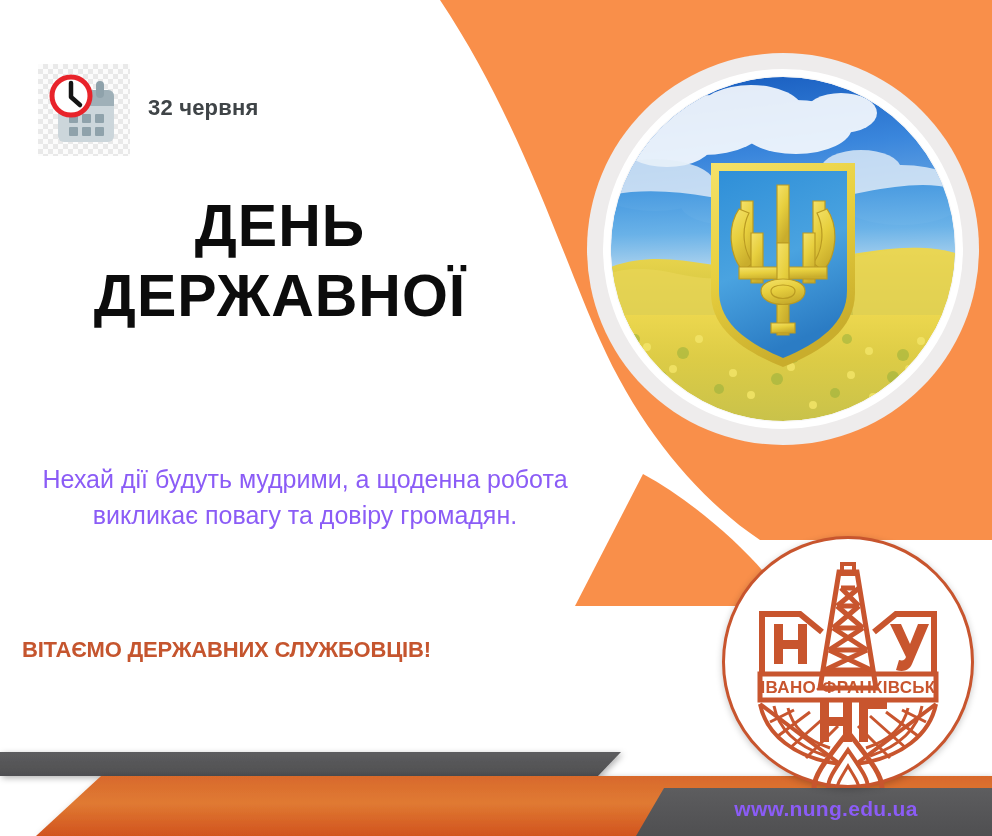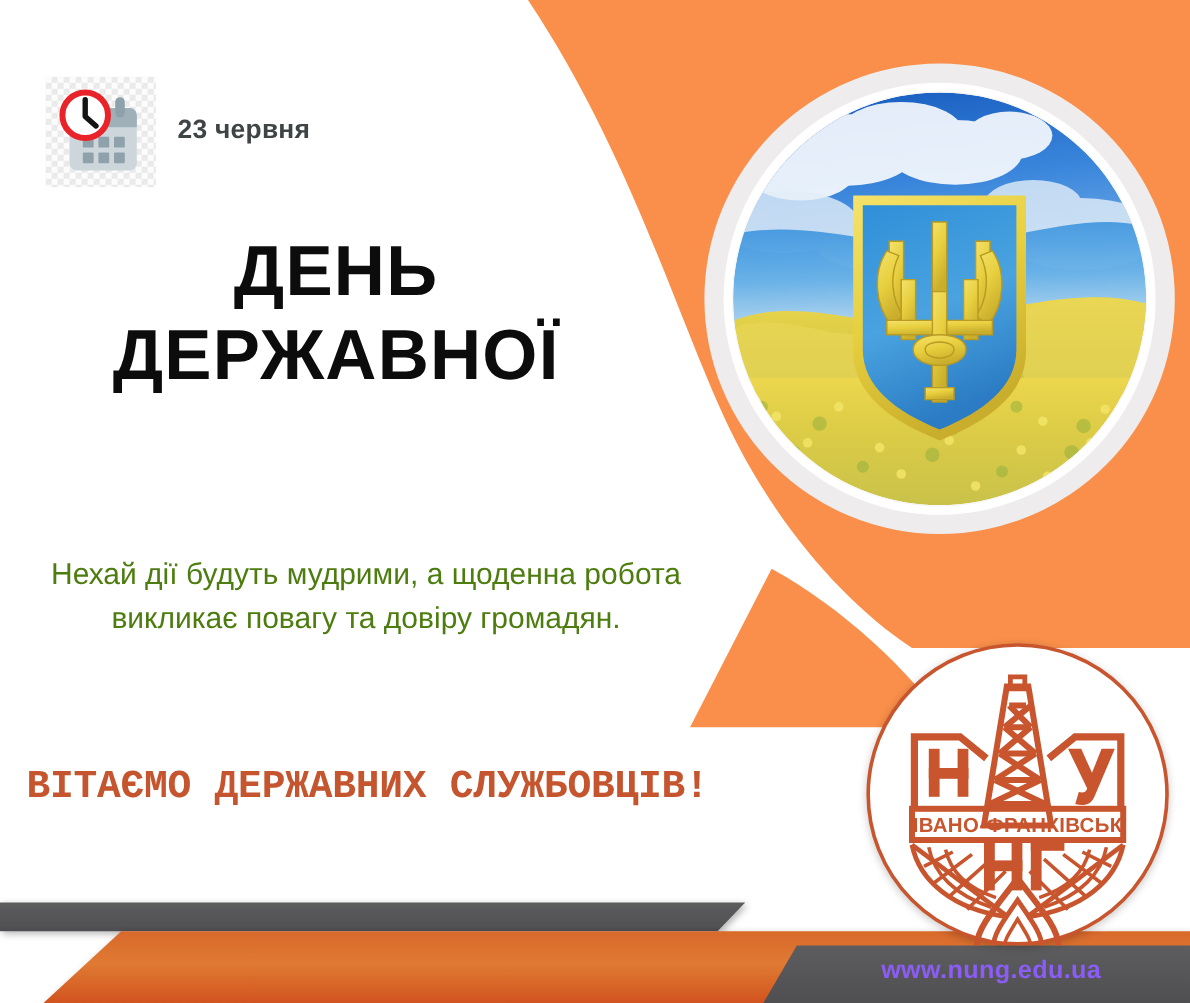--- a/index.html
+++ b/index.html
@@ -43,30 +43,30 @@
     text-align:center; color:#0c0c0c;
     font-size:59px; line-height:1.18; font-weight:bold;
     letter-spacing:1px;
     margin-top:16px;
   }
   .headline .hl{ display:block; }
 
   
   .subtext{
     position:absolute; left:6px; top:462px; width:598px;
-    text-align:center; color:#4d7c0f;
+    text-align:center; color:#8b5cf6;
     font-size:25px; line-height:1.42; font-weight:normal;
   }
   .subtext .st{ display:block; }
 
   
   .greeting{
     position:absolute; left:22px; top:637px; width:690px;
-    color:#c5552e; font-size:33px; font-weight:bold;
-    letter-spacing:-0.2px; white-space:nowrap;font-family:Liberation Mono, monospace;
+    color:#c5552e; font-size:22px; font-weight:bold;
+    letter-spacing:-0.2px; white-space:nowrap;
   }
 
   
   .photo-wrap{
     position:absolute; left:611px; top:77px;
     width:344px; height:344px; border-radius:50%;
     overflow:hidden;
     box-shadow:0 0 0 1px rgba(0,0,0,0.04);
   }
   .photo-svg{ display:block; }
@@ -163,21 +163,21 @@
           <rect x="57" y="50" width="9" height="9" rx="1"></rect>
           <rect x="31" y="63" width="9" height="9" rx="1"></rect>
           <rect x="44" y="63" width="9" height="9" rx="1"></rect>
           <rect x="57" y="63" width="9" height="9" rx="1"></rect>
         </g>
 
         <circle cx="33" cy="32" r="19" fill="#ffffff" stroke="#e8232a" stroke-width="5"></circle>
         <path d="M 33 19 L 33 33 L 42 41" stroke="#141414" stroke-width="4.5" fill="none" stroke-linecap="round" stroke-linejoin="round"></path>
       </svg>
     </div>
-    <div class="date-text">23 червня</div>
+    <div class="date-text">32 червня</div>
   </div>
 
   <div class="headline">
     <span class="hl">ДЕНЬ</span>
     <span class="hl">ДЕРЖАВНОЇ</span>
   </div>
 
   <div class="subtext">
     <span class="st">Нехай дії будуть мудрими, а щоденна робота</span>
     <span class="st">викликає повагу та довіру громадян.</span>

